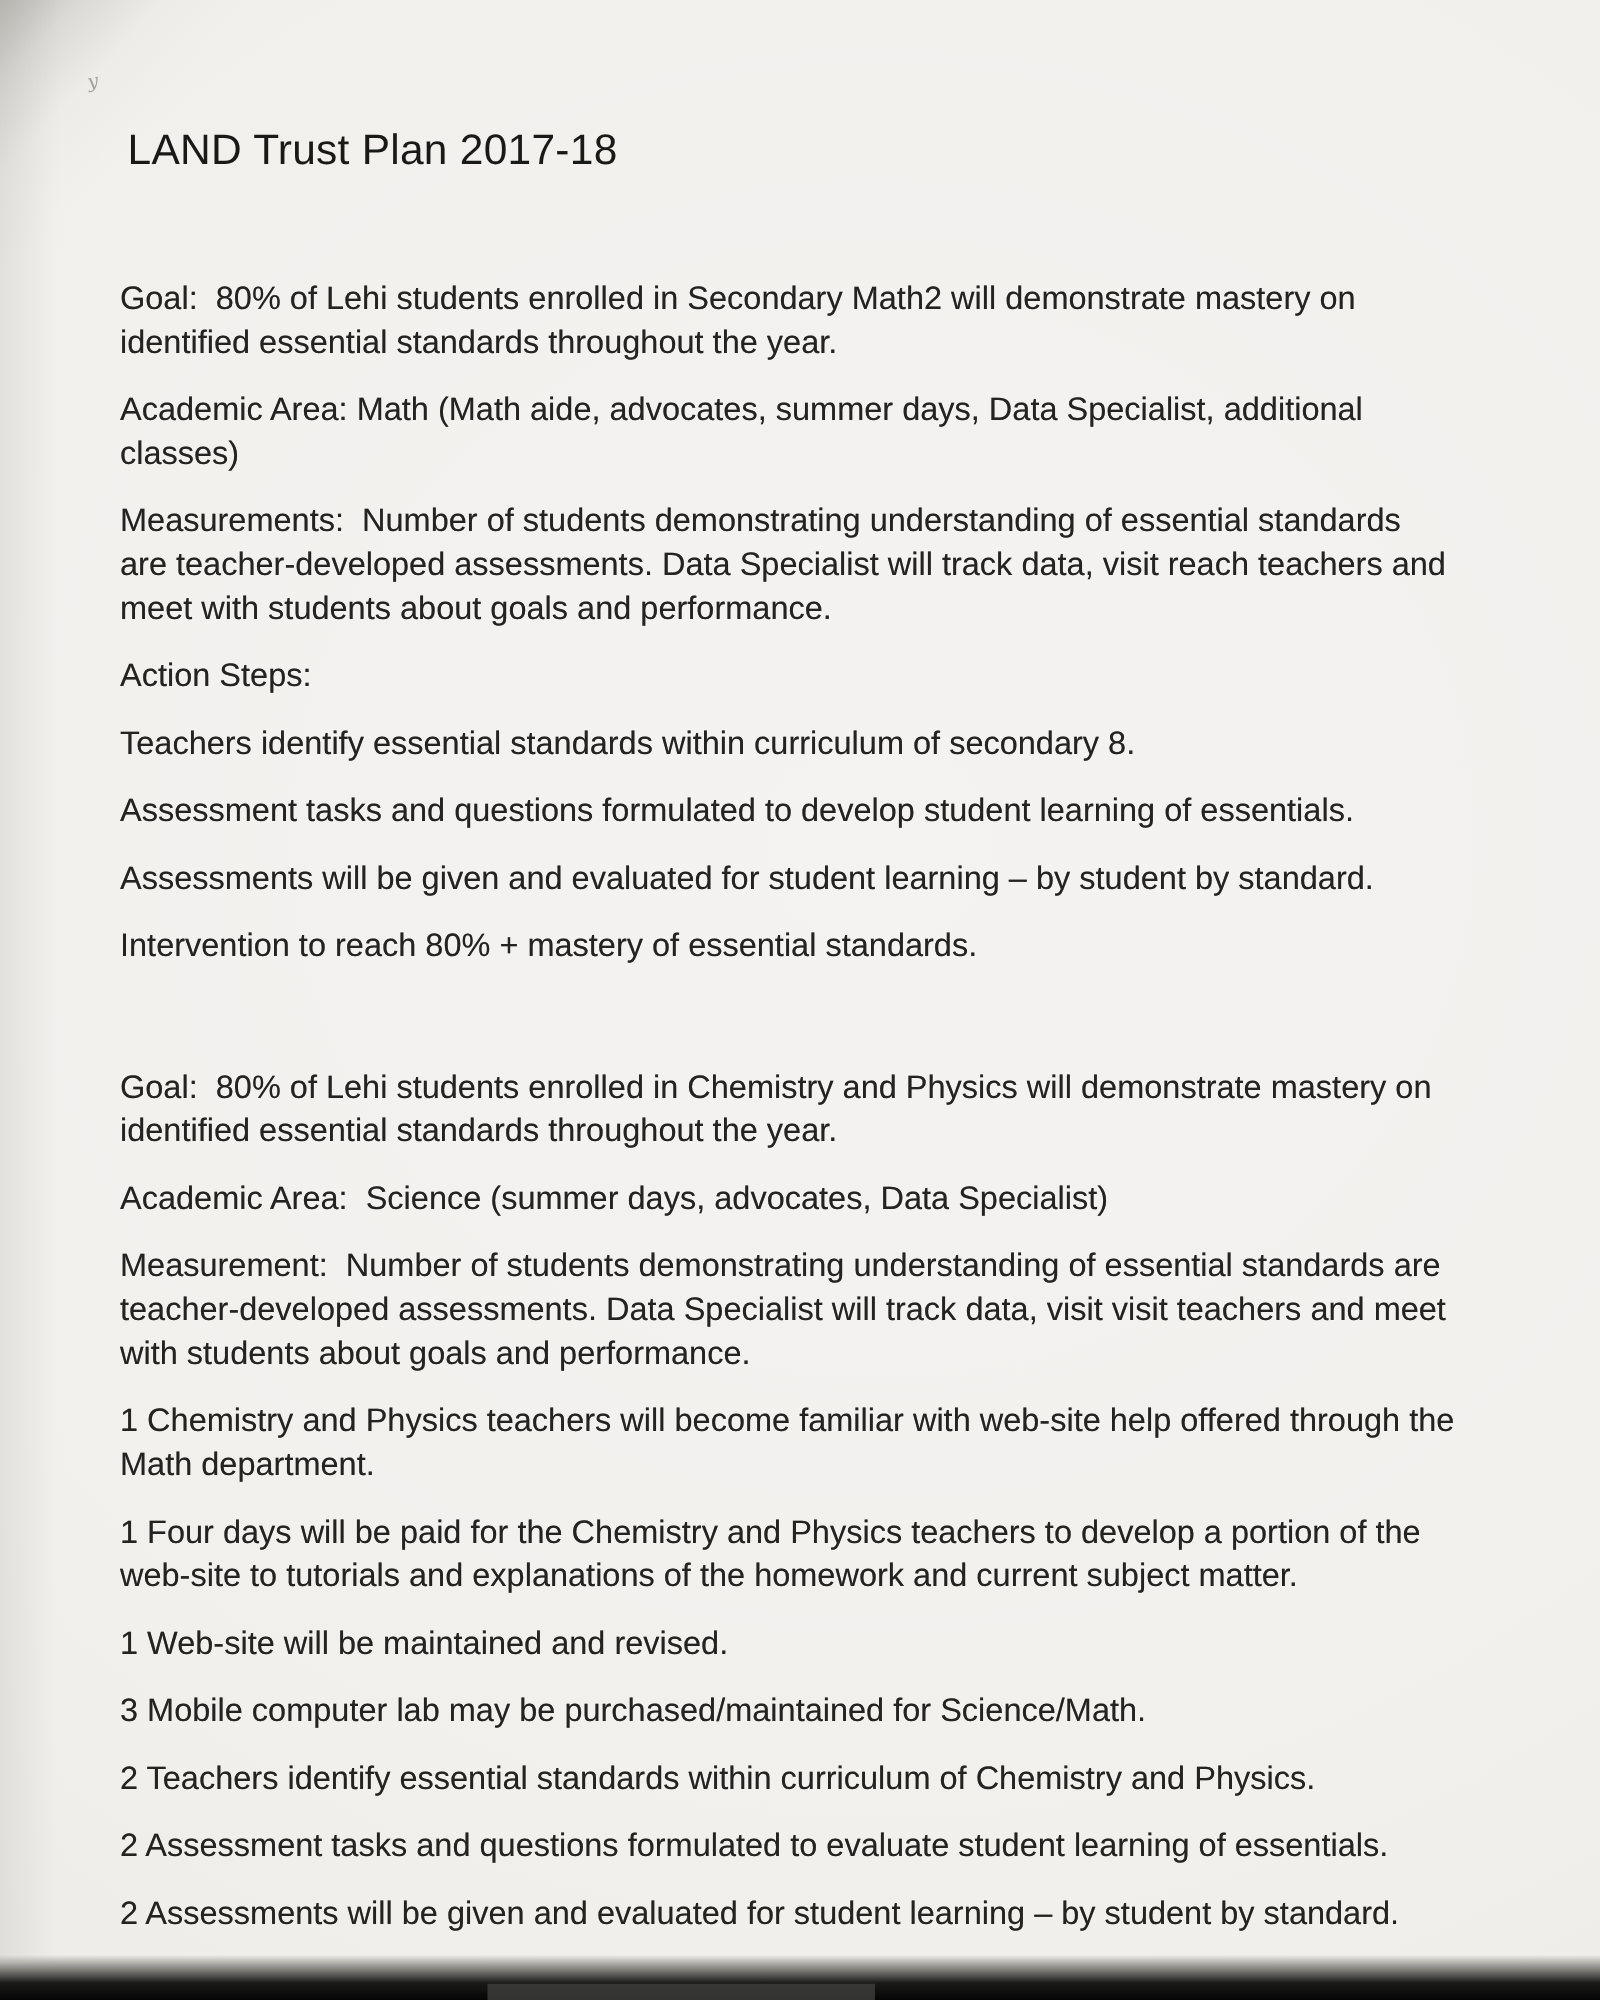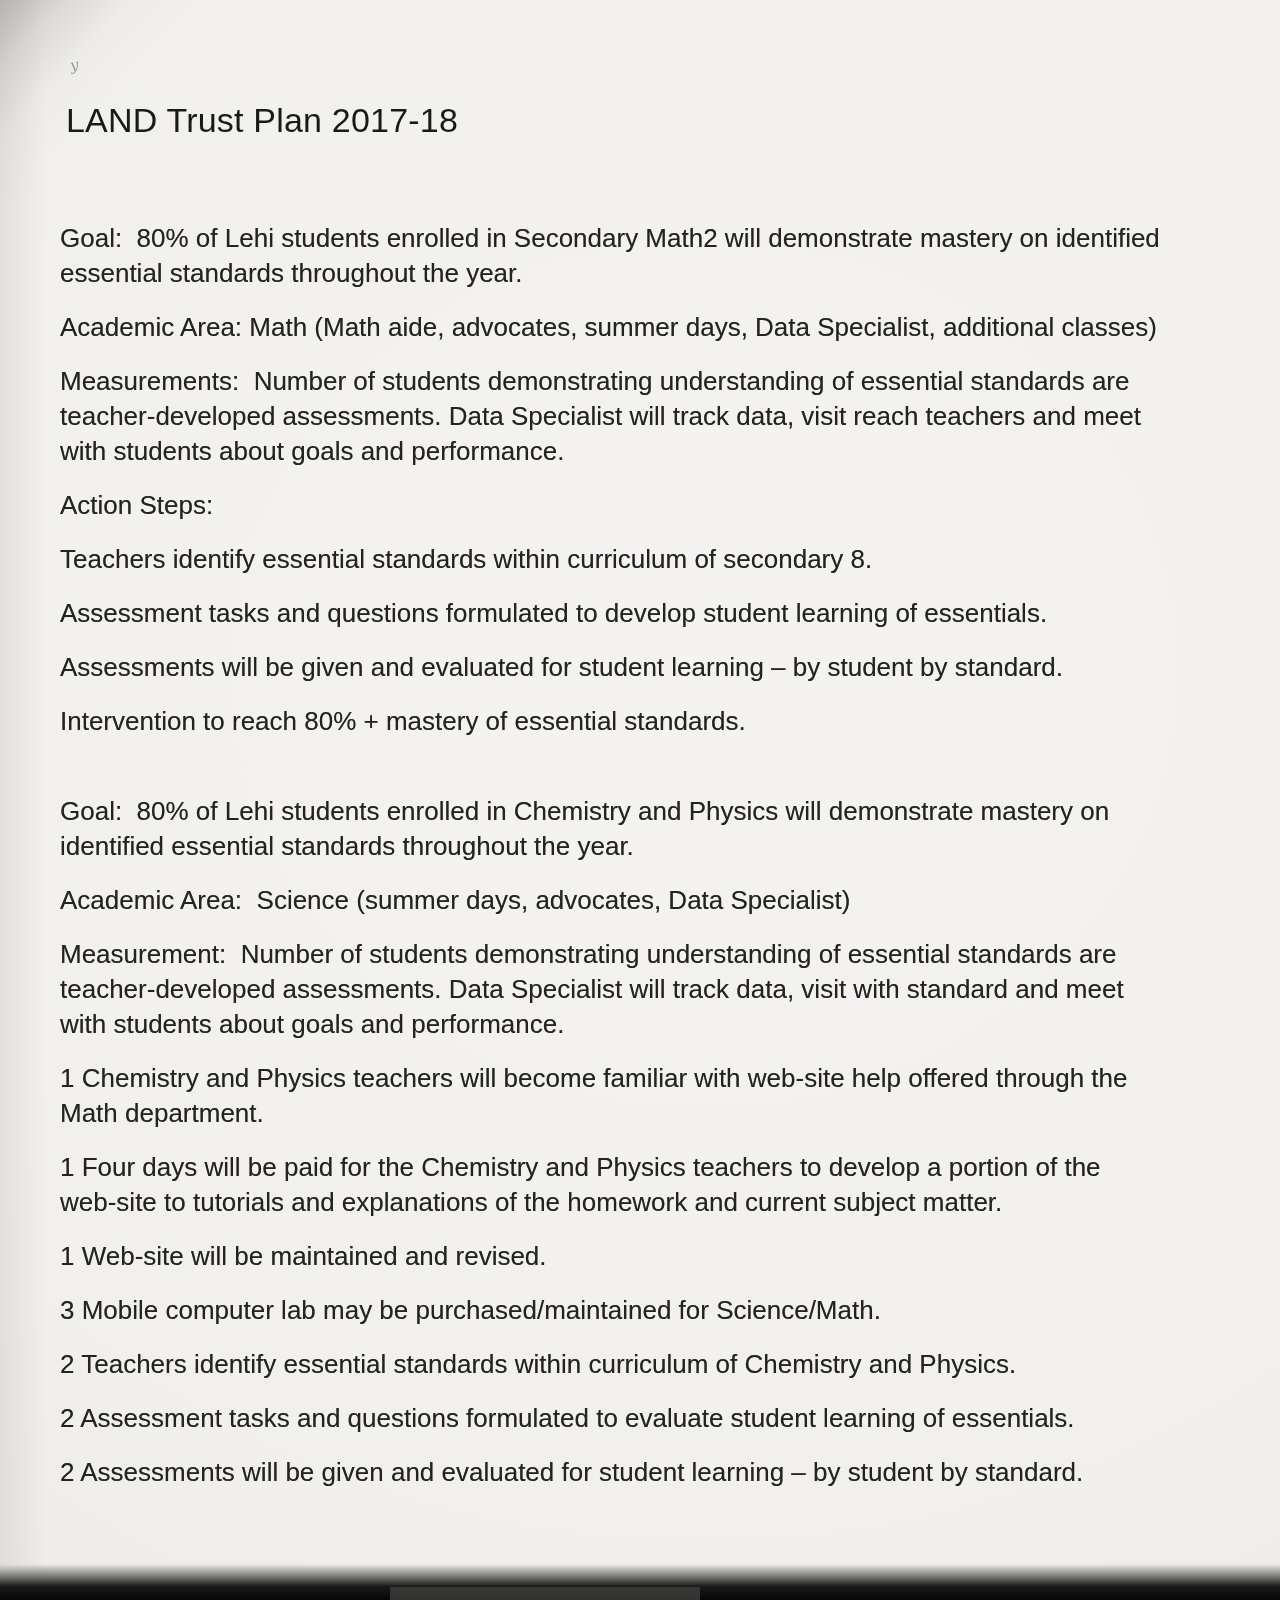--- a/index.html
+++ b/index.html
@@ -48,41 +48,41 @@
     top: 56px;
     font: italic 15px "DejaVu Serif", serif;
     color: rgba(90, 90, 88, 0.55);
     transform: rotate(-10deg);
   }
   .content {
     position: absolute;
     top: 0;
     left: 0;
     right: 0;
-    padding: 100px 116px 0 60px;
+    padding: 100px 116px 0 96px;
     color: #242321;
   }
   .doc-title {
     font-size: 34px;
     font-weight: 400;
     line-height: 41px;
     letter-spacing: 0.2px;
     color: #191917;
     margin: 0 0 80px 6px;
     white-space: pre-wrap;
   }
   .content p {
     font-size: 26px;
     line-height: 35px;
     margin: 0 0 19px 0;
     white-space: pre-wrap;
     text-shadow: 0 0 0.4px rgba(30, 30, 28, 0.45);
   }
   .section-science {
-    margin-top: 55px;
+    margin-top: 78px;
   }
   .scan-bottom {
     position: absolute;
     left: 0;
     right: 0;
     bottom: 0;
     height: 36px;
     background: linear-gradient(180deg,
       rgba(185,183,178,0) 0%,
       #b7b5b0 16%,
@@ -118,21 +118,21 @@
       <p>Action Steps:</p>
       <p>Teachers identify essential standards within curriculum of secondary 8.</p>
       <p>Assessment tasks and questions formulated to develop student learning of essentials.</p>
       <p>Assessments will be given and evaluated for student learning – by student by standard.</p>
       <p>Intervention to reach 80% + mastery of essential standards.</p>
     </section>
 
     <section class="section-science">
       <p>Goal:  80% of Lehi students enrolled in Chemistry and Physics will demonstrate mastery on identified essential standards throughout the year.</p>
       <p>Academic Area:  Science (summer days, advocates, Data Specialist)</p>
-      <p>Measurement:  Number of students demonstrating understanding of essential standards are teacher-developed assessments. Data Specialist will track data, visit with standard and meet with students about goals and performance.</p>
+      <p>Measurement:  Number of students demonstrating understanding of essential standards are teacher-developed assessments. Data Specialist will track data, visit visit teachers and meet with students about goals and performance.</p>
       <p>1 Chemistry and Physics teachers will become familiar with web-site help offered through the Math department.</p>
       <p>1 Four days will be paid for the Chemistry and Physics teachers to develop a portion of the web-site to tutorials and explanations of the homework and current subject matter.</p>
       <p>1 Web-site will be maintained and revised.</p>
       <p>3 Mobile computer lab may be purchased/maintained for Science/Math.</p>
       <p>2 Teachers identify essential standards within curriculum of Chemistry and Physics.</p>
       <p>2 Assessment tasks and questions formulated to evaluate student learning of essentials.</p>
       <p>2 Assessments will be given and evaluated for student learning – by student by standard.</p>
     </section>
   </div>
 

